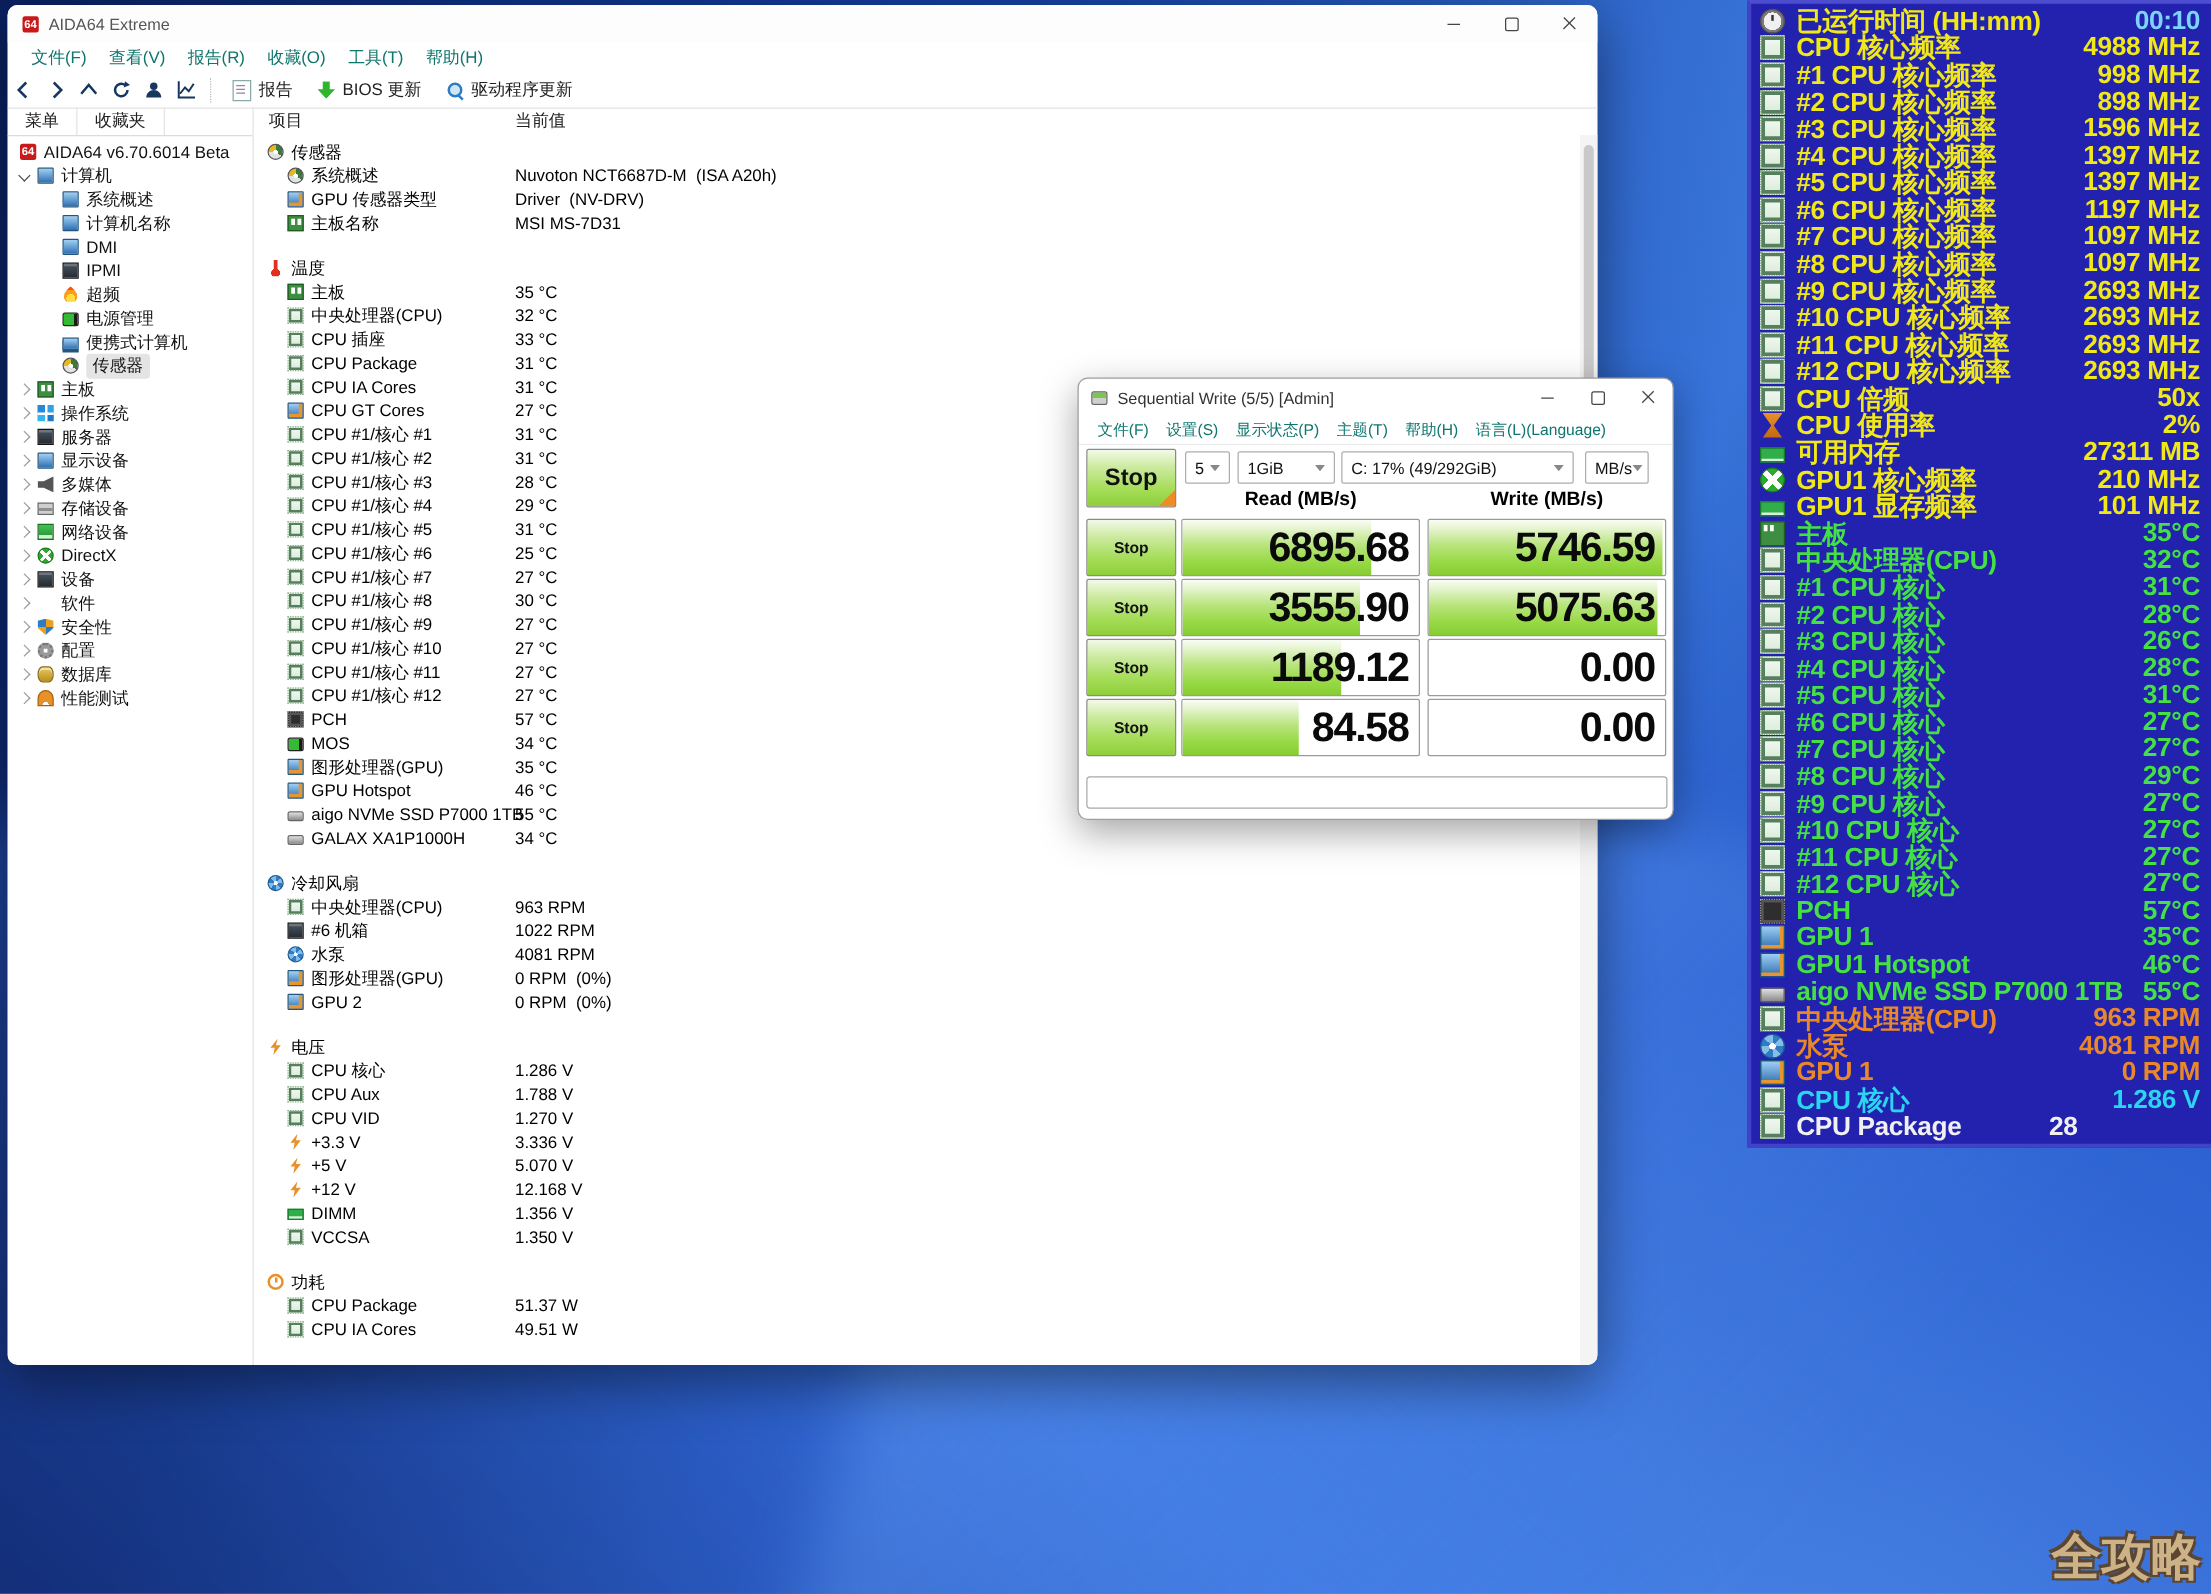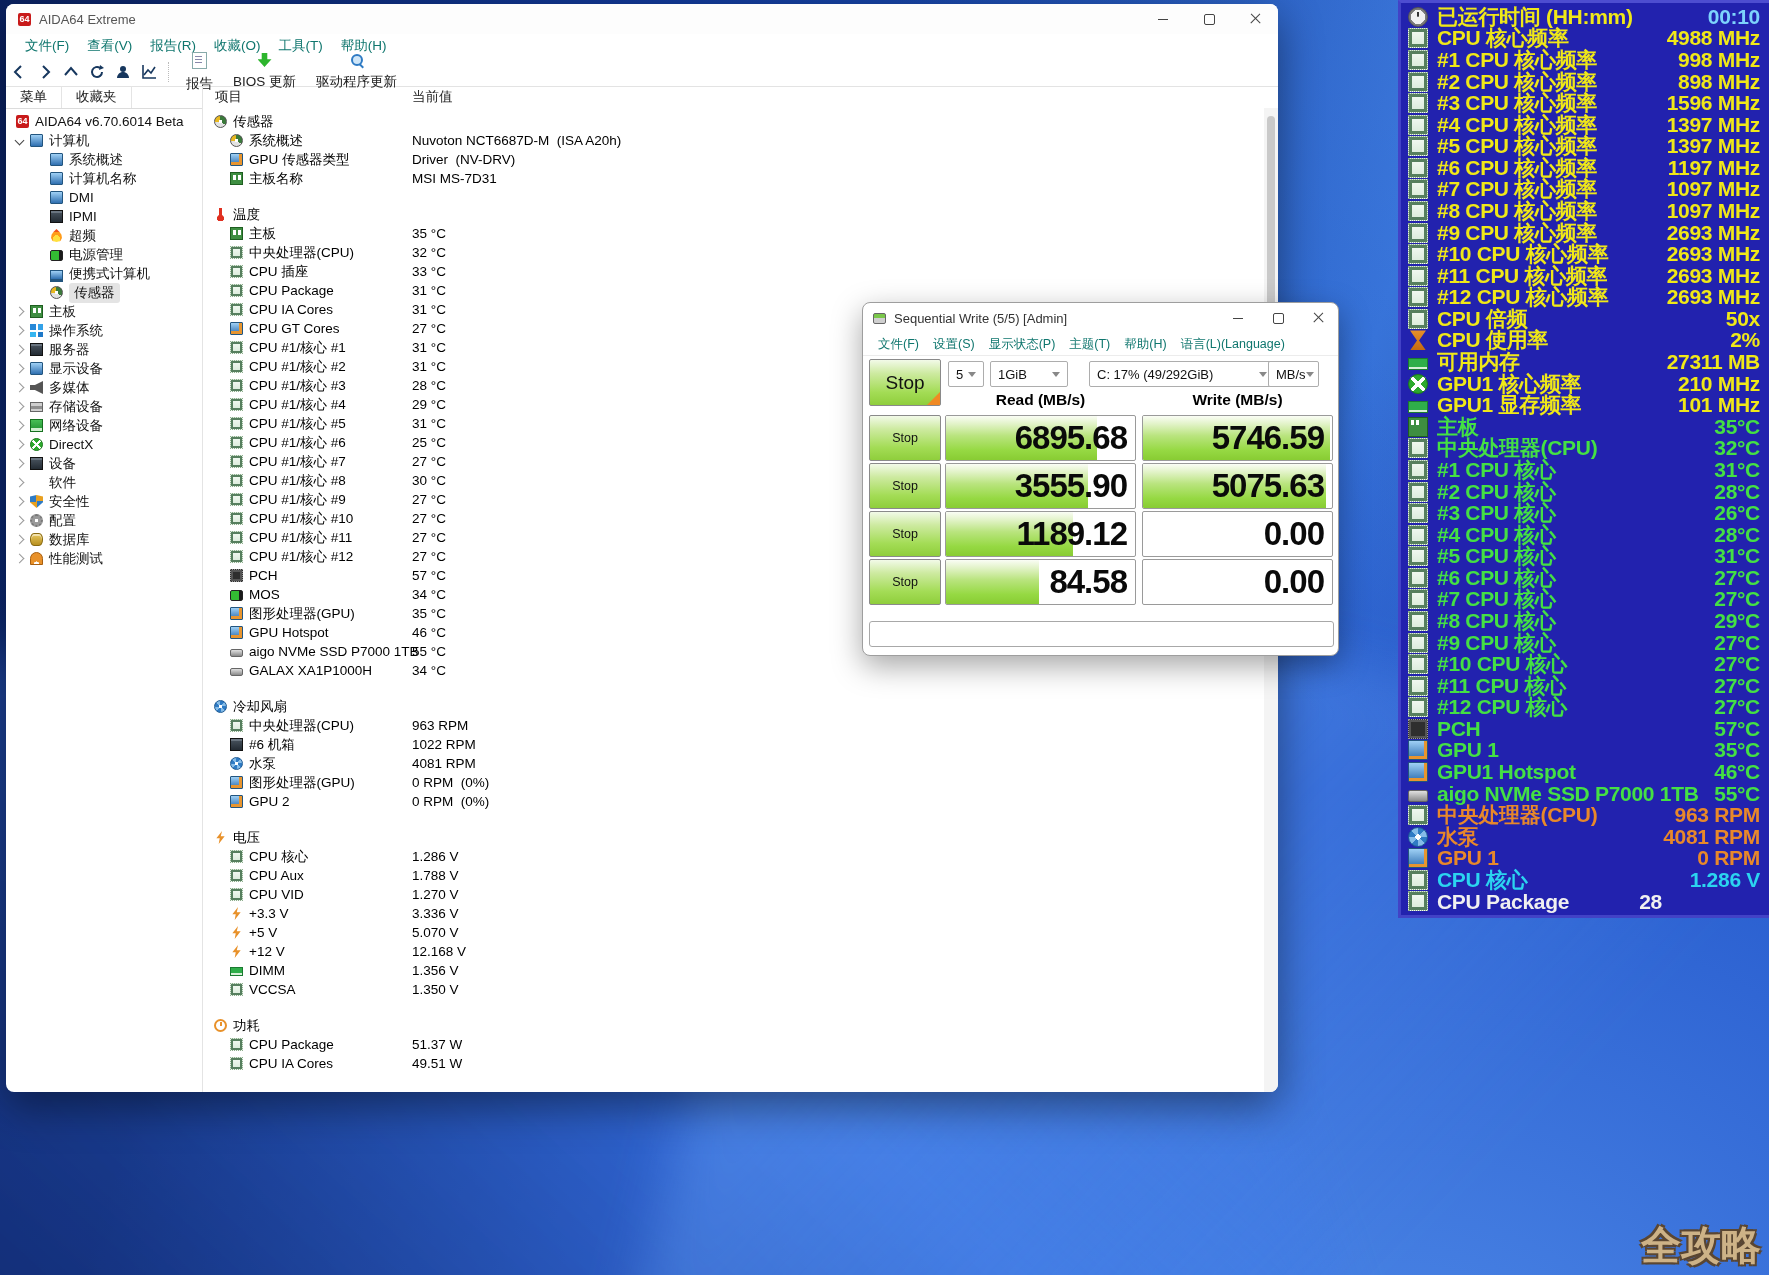--- a/index.html
+++ b/index.html
@@ -85,21 +85,21 @@
   .wbtn-max::before{content:"";width:9px;height:9px;border:1px solid #444;display:block;border-radius:2px;}
   .wbtn-close{position:relative;}
   .wbtn-close::before,.wbtn-close::after{content:"";position:absolute;width:13px;height:1.4px;background:#444;}
   .wbtn-close::before{transform:rotate(45deg);} .wbtn-close::after{transform:rotate(-45deg);}
   .menubar{position:absolute;left:0;top:30px;right:0;height:24px;display:flex;align-items:center;padding-left:10px;}
   .menu-item{font-size:13.5px;color:#0f766e;padding:2px 9px;}
   .toolbar{position:absolute;left:0;top:54px;right:0;height:28px;display:flex;align-items:center;border-bottom:1px solid #e3e3e3;}
   .navico{width:26px;height:22px;display:flex;align-items:center;justify-content:center;}
   .navico svg{display:block;}
   .tsep{width:1px;height:20px;margin:0 6px;border-left:1px dotted #bbb;}
-  .tbtn{display:flex;align-items:center;gap:6px;font-size:13.5px;color:#222;padding:2px 10px;flex-direction:column;}
+  .tbtn{display:flex;align-items:center;gap:6px;font-size:13.5px;color:#222;padding:2px 10px;}
   .doc-ic{width:13px;height:15px;background:#fff;border:1px solid #8aa;box-shadow:inset 0 3px 0 #fff,inset 0 -2px 0 #fff;position:relative;}
   .doc-ic::before{content:"";position:absolute;left:2px;top:3px;width:7px;height:1px;background:#88a;box-shadow:0 3px 0 #88a,0 6px 0 #88a;}
   .arrow-dn{width:14px;height:14px;background:#2db52d;clip-path:polygon(30% 0,70% 0,70% 45%,100% 45%,50% 100%,0 45%,30% 45%);}
   .magnifier{width:14px;height:14px;position:relative;}
   .magnifier::before{content:"";position:absolute;left:1px;top:1px;width:8px;height:8px;border:2px solid #2f7bc4;border-radius:50%;background:#cfe6f8;}
   .magnifier::after{content:"";position:absolute;right:0;bottom:0;width:5px;height:2px;background:#2f7bc4;transform:rotate(45deg);}
   .navtabs{position:absolute;left:0;top:82px;width:196px;height:22px;border-bottom:1px solid #dcdcdc;display:flex;align-items:center;}
   .navtab{font-size:13.5px;color:#222;padding:0 14px;height:100%;display:flex;align-items:center;border-right:1px solid #e4e4e4;}
   .listhead{position:absolute;left:196px;top:82px;right:0;height:22px;border-bottom:1px solid #dcdcdc;border-left:1px solid #e4e4e4;}
   .colhdr{position:absolute;top:0;height:22px;line-height:22px;font-size:13.5px;color:#222;}
@@ -123,21 +123,21 @@
 
   
   .cdm{position:absolute;left:862px;top:302px;width:477px;height:354px;background:#fff;border:1px solid #9e9e9e;
        border-radius:8px;box-shadow:0 10px 30px rgba(0,0,0,.35);box-sizing:border-box;overflow:hidden;}
   .cdm-title{height:30px;display:flex;align-items:center;}
   .cdm-title .ic{margin-left:10px;}
   .cdm-title-text{margin-left:8px;font-size:13px;color:#333;}
   .cdm-menu{height:22px;display:flex;align-items:center;padding-left:8px;border-bottom:1px solid #ececec;}
   .cdm-menu .menu-item{font-size:12.5px;padding:1px 7px;}
   .btn-green{background:linear-gradient(180deg,#f2fae8 0%,#cdeaa0 30%,#a3dc55 72%,#8fce3c 100%);
-       border:1px solid #8a8a8a;border-radius:2px;color:#111;font-weight:normal;
+       border:1px solid #8a8a8a;border-radius:2px;color:#111;font-weight:bold;
        display:flex;align-items:center;justify-content:center;box-sizing:border-box;}
   .stop-big{position:absolute;left:6px;top:56px;width:72px;height:47px;font-size:19px;}
   .stop-big::after{content:"";position:absolute;right:0;bottom:0;width:0;height:0;
        border-left:13px solid transparent;border-bottom:13px solid #f08a24;}
   .combo{position:absolute;top:58px;height:26px;border:1px solid #adadad;border-radius:2px;background:#fff;
        font-size:13px;color:#111;display:flex;align-items:center;padding-left:7px;box-sizing:border-box;}
   .combo::after{content:"";margin-left:auto;margin-right:7px;width:0;height:0;
        border-left:4px solid transparent;border-right:4px solid transparent;border-top:5px solid #888;}
   .cdm-colhdr{position:absolute;top:88px;width:191px;text-align:center;font-size:15.5px;font-weight:bold;color:#000;}
   .cdm-row{position:absolute;height:46px;}
@@ -613,21 +613,21 @@
       <span class="menu-item">帮助(H)</span>
       <span class="menu-item">语言(L)(Language)</span>
     </div>
   <div class="btn-green stop-big">Stop</div>
   <div class="combo" style="left:85px;width:36px">
       <span>5</span>
     </div>
   <div class="combo" style="left:127px;width:78px">
       <span>1GiB</span>
     </div>
-  <div class="combo" style="left:226px;width:186px">
+  <div class="combo" style="left:210px;width:186px">
       <span>C: 17% (49/292GiB)</span>
     </div>
   <div class="combo" style="left:405px;width:51px">
       <span>MB/s</span>
     </div>
   <div class="cdm-colhdr" style="left:82px">Read (MB/s)</div>
   <div class="cdm-colhdr" style="left:279px">Write (MB/s)</div>
   <div>
       <div class="cdm-row" style="top: 112px; left: 0px; right: 0px;">
         <div class="btn-green stop-small">Stop</div>

